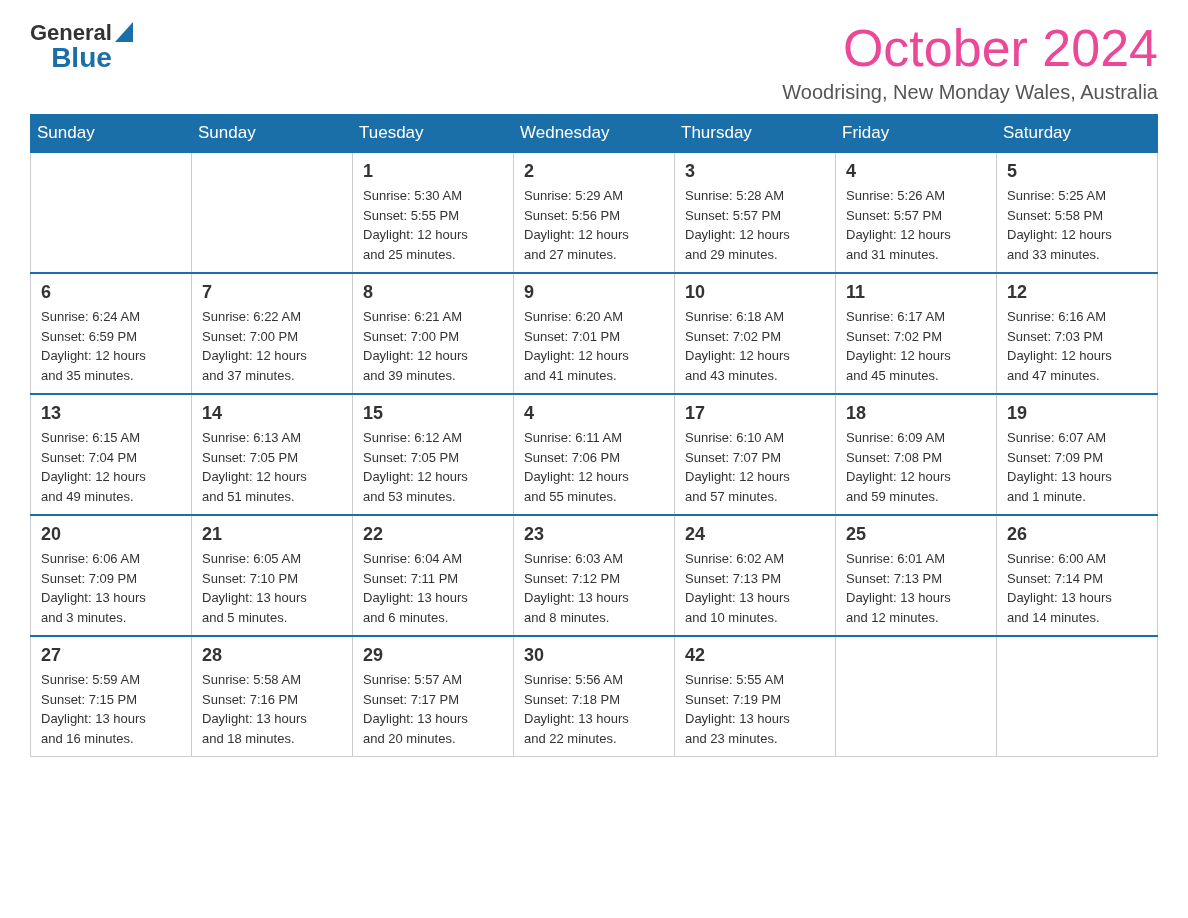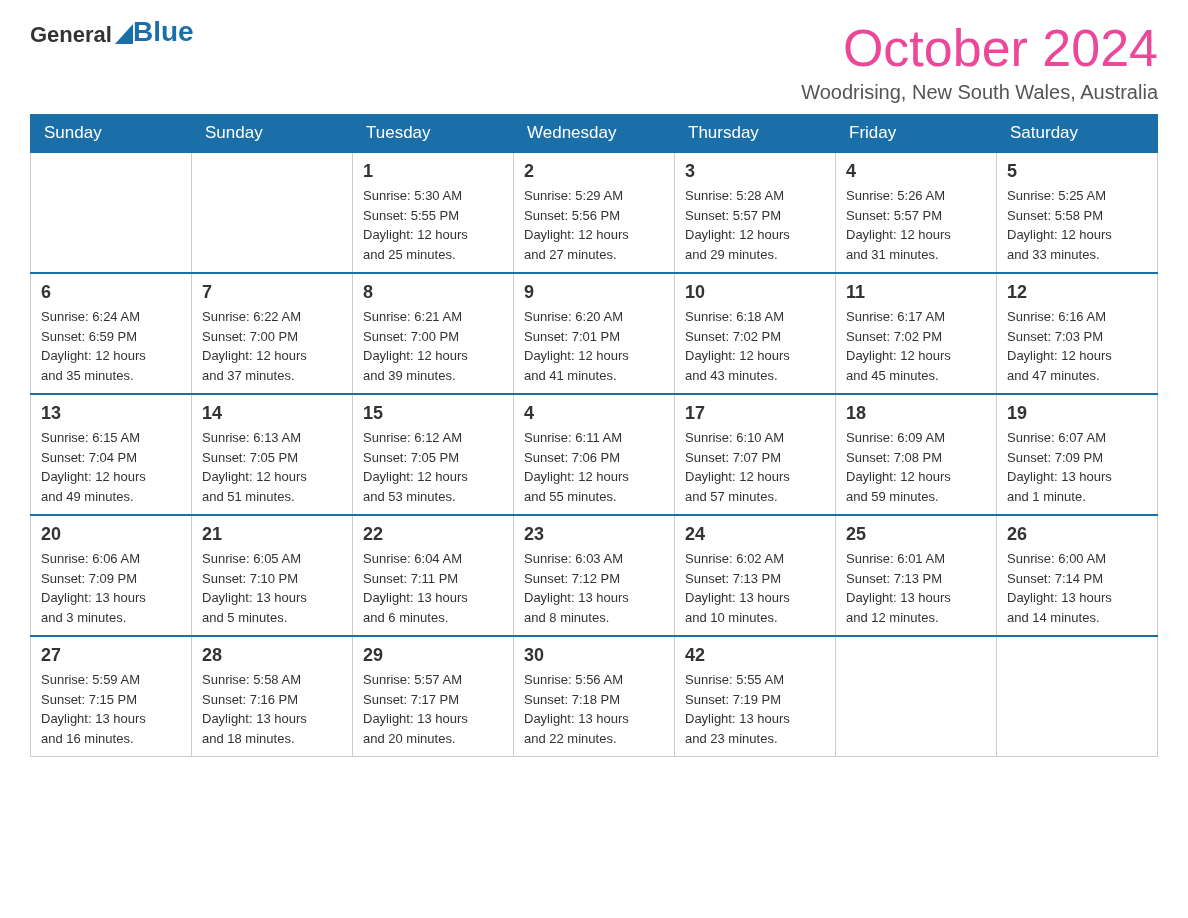--- a/index.html
+++ b/index.html
@@ -48,21 +48,21 @@
     .calendar {
       width: 100%;
       border-collapse: collapse;
       margin-top: 10px;
     }
     .calendar th {
       background-color: #1a6fa8;
       color: #fff;
       font-size: 17px;
       font-weight: normal;
-      padding: 8px 13px;
+      padding: 8px 6px;
       text-align: left;
       border: 1px solid #1a6fa8;
     }
     .calendar td {
       vertical-align: top;
       border: 1px solid #ccc;
       padding: 8px 10px;
       width: 14.28%;
       min-height: 100px;
     }
@@ -89,35 +89,35 @@
     }
     .week-row td {
       border-top: 2px solid #1a6fa8;
     }
   </style>
 </head>
 <body>
 
 <div class="header">
   <div class="logo">
-    <div style="display:flex; flex-direction:row; align-items:flex-end;">
+    <div style="display:flex; flex-direction:column; align-items:center;">
       <div style="display:flex; align-items:center;">
         <span class="logo-text-general">General</span>
         <div style="display:inline-block; margin-left:3px; margin-top:2px;">
           <svg width="18" height="20" viewBox="0 0 18 20">
             <polygon points="0,20 18,0 18,20" fill="#1a6fa8"></polygon>
           </svg>
         </div>
       </div>
       <span class="logo-text-blue" style="margin-top:-4px;">Blue</span>
     </div>
   </div>
   <div class="title-area">
     <div class="month-title">October 2024</div>
-    <div class="location">Woodrising, New South Wales, Australia</div>
+    <div class="location">Woodrising, New Monday Wales, Australia</div>
   </div>
 </div>
 
 <table class="calendar">
   <thead>
     <tr>
     <th>Sunday</th>
         <th>Sunday</th>
         <th>Tuesday</th>
         <th>Wednesday</th>

